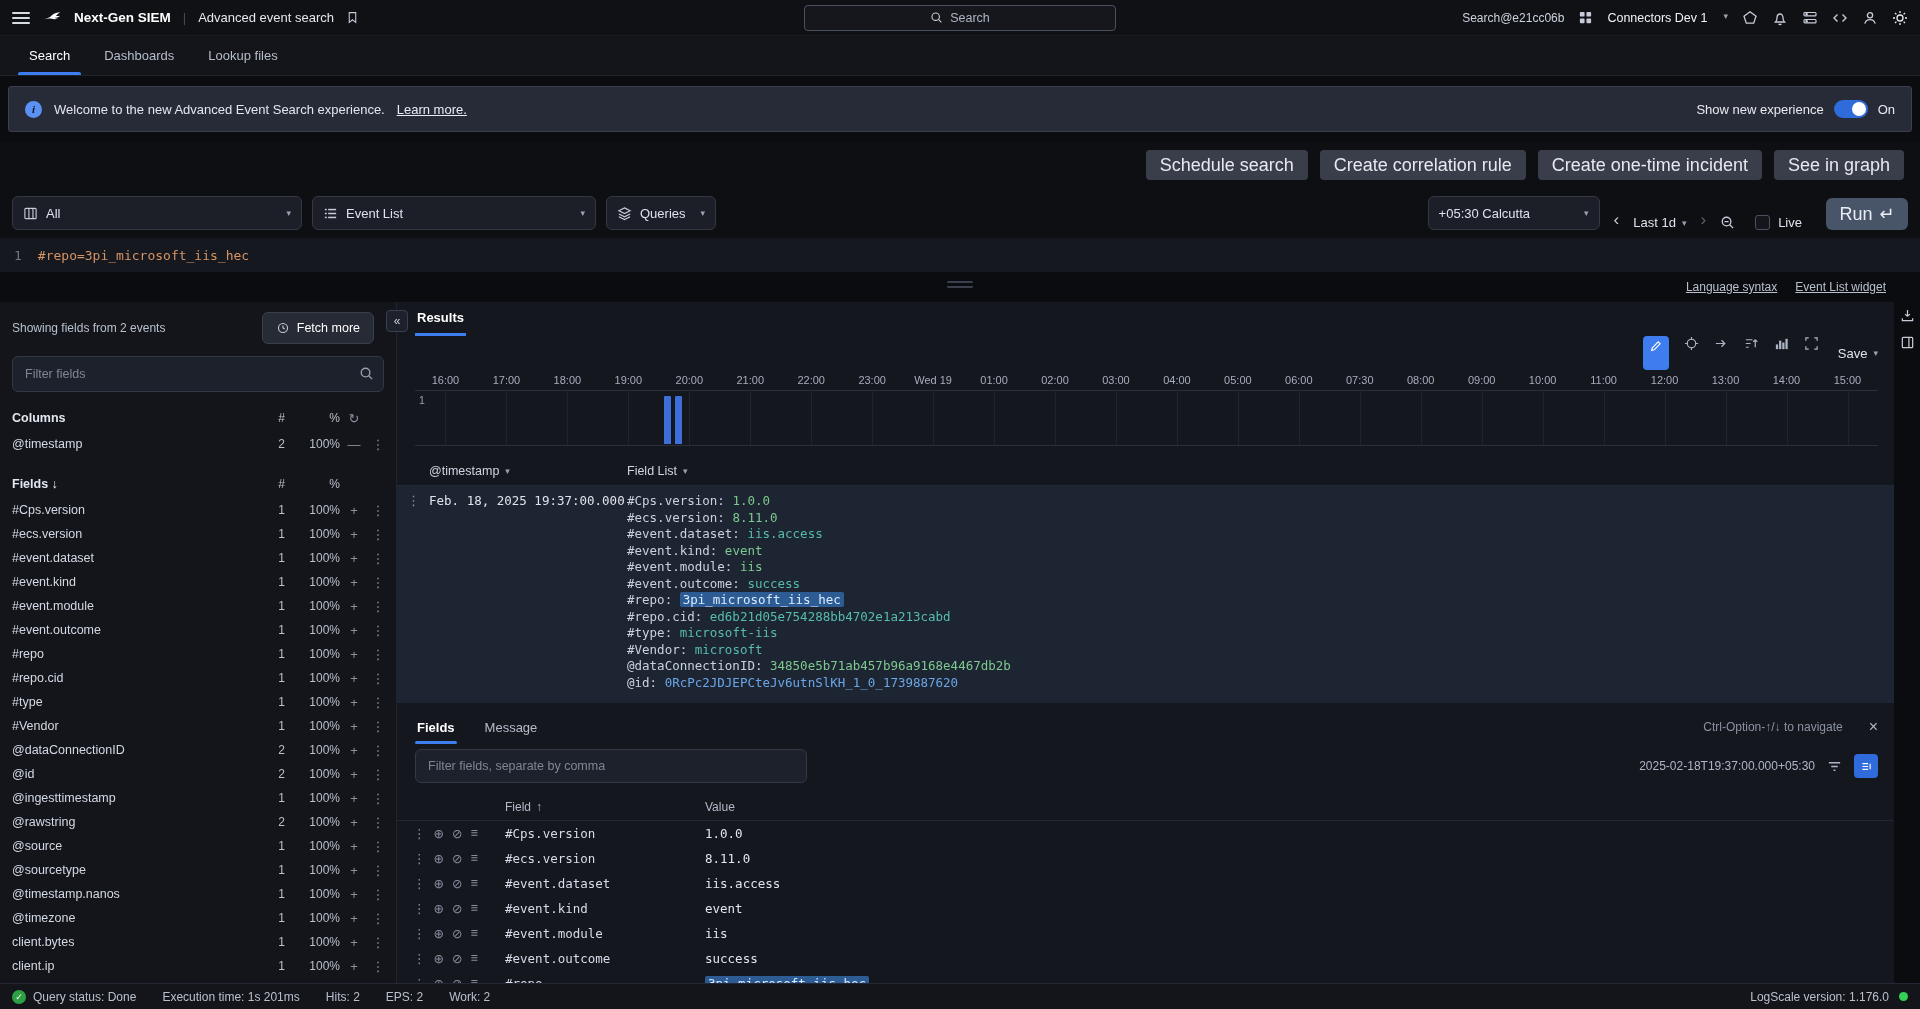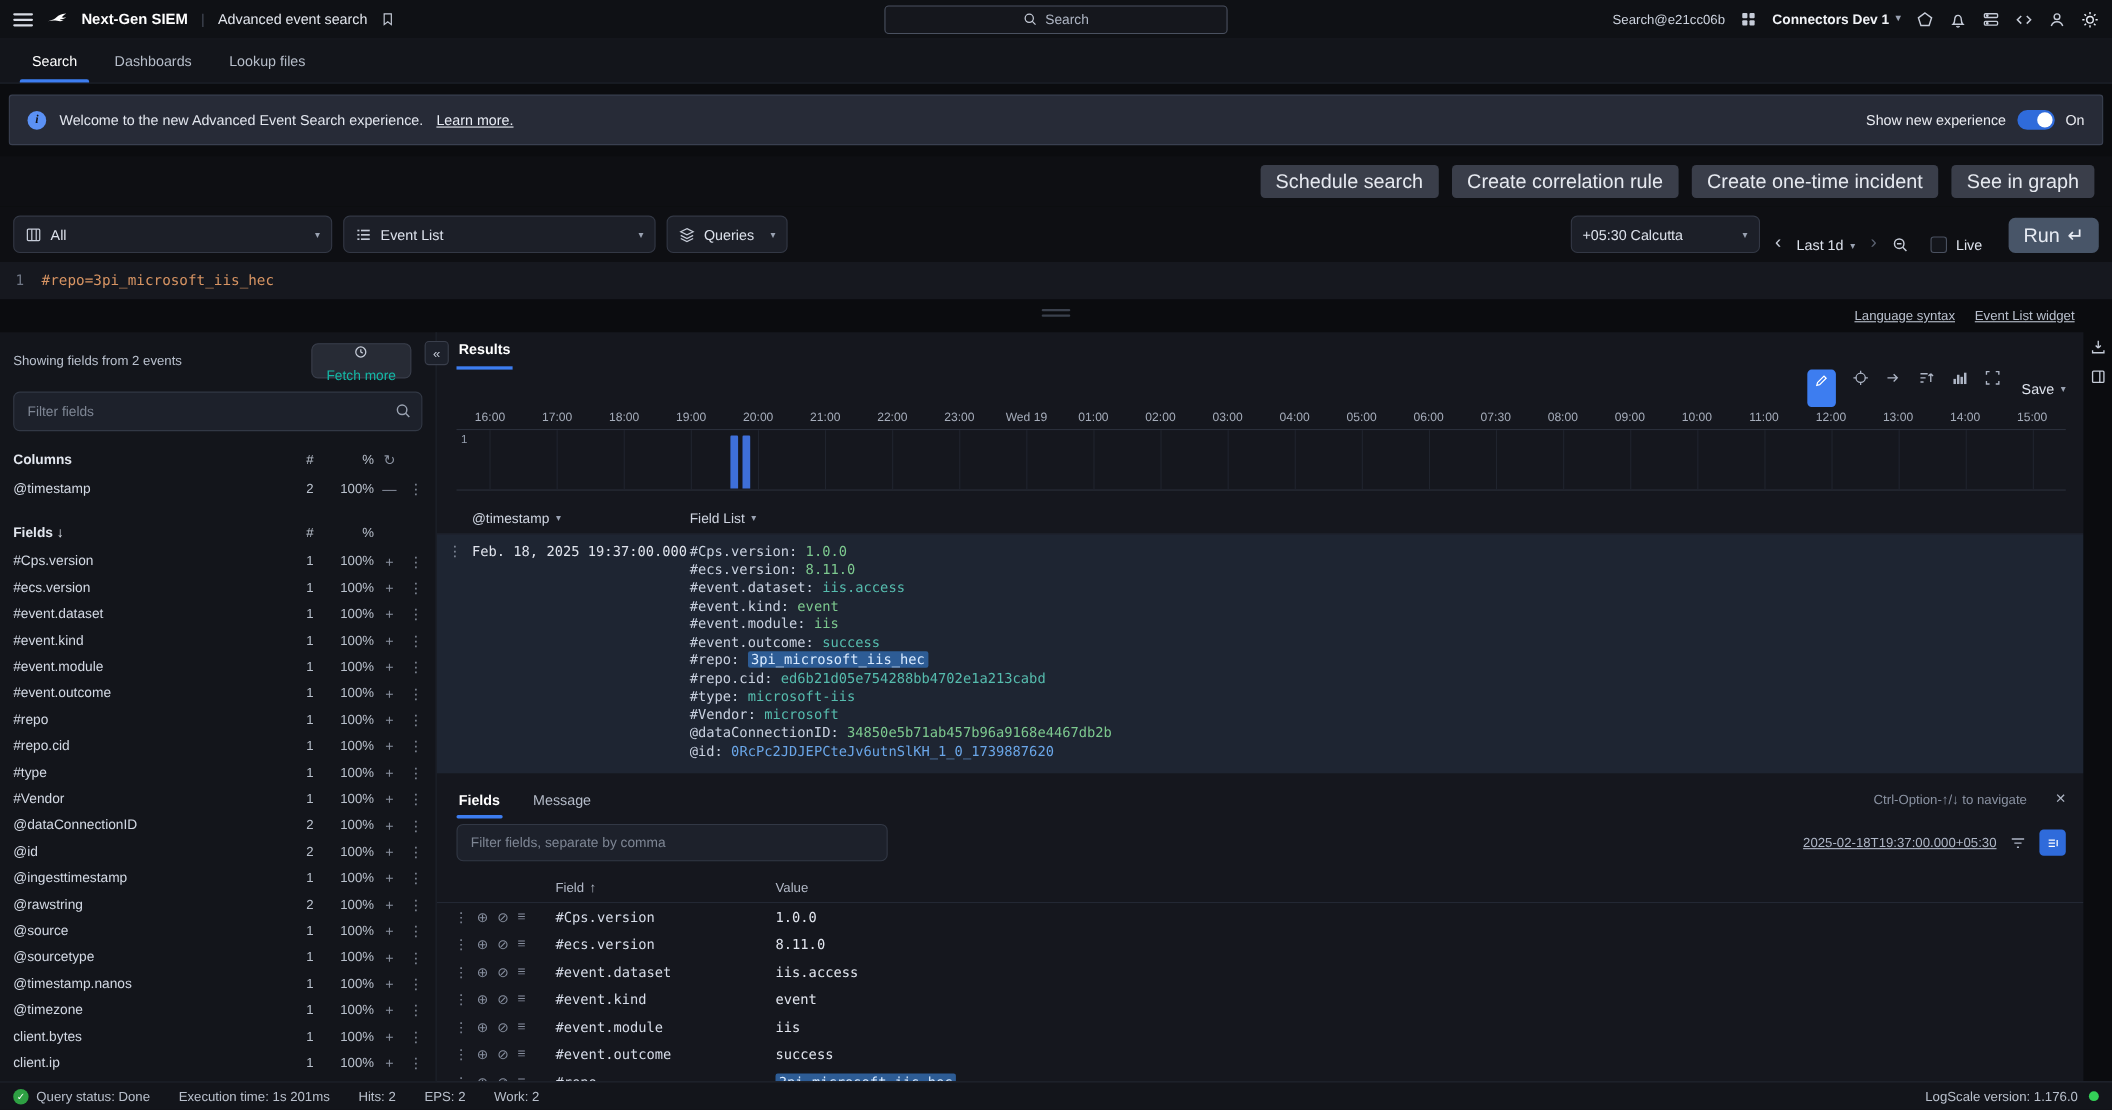--- a/index.html
+++ b/index.html
@@ -17,21 +17,21 @@
   .hamburger { width:18px; display:flex; flex-direction:column; gap:3px; cursor:pointer; }
   .hamburger span { height:2px; background:#d7dbe4; border-radius:1px; }
   .logo { color:#fff; display:flex; }
   .app-title { font-weight:bold; font-size:13.5px; color:#fff; }
   .tb-div { color:#454c59; }
   .page-title { color:#e3e7ee; }
   .icon { color:#c6ccd8; display:inline-flex; align-items:center; }
   .global-search { position:absolute; left:50%; transform:translateX(-50%); width:312px; height:26px; border:1px solid #4a5160; border-radius:4px; background:#15171d; display:flex; align-items:center; justify-content:center; gap:7px; color:#aeb5c3; font-size:12.5px; cursor:pointer; }
   .topbar .right { margin-left:auto; display:flex; align-items:center; gap:14px; }
   .account { font-size:12px; color:#cdd3de; }
-  .tenant { display:flex; align-items:flex-start; gap:6px; font-weight:bold; font-size:12.5px; color:#f0f2f6; cursor:pointer; }
+  .tenant { display:flex; align-items:flex-start; gap:16px; font-weight:normal; font-size:12.5px; color:#f0f2f6; cursor:pointer; }
   .chev { font-size:9px; color:#9aa2b2; }
 
   
   .navtabs { height:40px; background:#13151b; display:flex; align-items:stretch; padding-left:12px; border-bottom:1px solid #1f232c; flex:none; }
   .navtab { display:flex; align-items:center; padding:0 17px; color:#b6bdc9; cursor:pointer; position:relative; font-size:13px; }
   .navtab.active { color:#fff; }
   .navtab.active::after { content:""; position:absolute; left:6px; right:6px; bottom:0; height:3px; background:#3d7df0; border-radius:2px 2px 0 0; }
 
   
   .banner-wrap { padding:10px 8px; flex:none; }
@@ -71,21 +71,21 @@
   .links-row a { color:#b9c0cd; font-size:12px; text-decoration:underline; cursor:pointer; }
 
   
   .content { flex:1; min-height:0; display:flex; }
 
   
   .left-panel { width:397px; flex:none; background:#13151b; border-right:1px solid #20242e; position:relative; display:flex; flex-direction:column; overflow:visible; }
   .collapse-btn { position:absolute; top:8px; right:-12px; width:22px; height:22px; background:#1d212b; border:1px solid #3a3f4c; border-radius:4px; color:#c6ccd8; display:flex; align-items:center; justify-content:center; font-size:12px; z-index:5; cursor:pointer; }
   .lp-head { display:flex; align-items:center; justify-content:space-between; padding:10px 22px 10px 12px; }
   .lp-summary { font-size:12px; color:#b9c0cd; }
-  .fetch-btn { display:flex; align-items:center; gap:7px; padding:0 13px; height:32px; background:#272b35; border:1px solid #3a3f4c; border-radius:6px; color:#14b8a6; font-size:12.5px; font-family:inherit; cursor:pointer;flex-direction:column; }
+  .fetch-btn { display:flex; align-items:center; gap:7px; padding:0 13px; height:32px; background:#272b35; border:1px solid #3a3f4c; border-radius:6px; color:#ffffff; font-size:12.5px; font-family:inherit; cursor:pointer; }
   .filter-wrap { position:relative; margin:2px 12px 12px;border-radius:10px; }
   .filter-wrap input { width:100%; height:36px; background:#1d212b; border:1px solid #323845; border-radius:6px; color:#dfe3ec; padding:0 34px 0 12px; font-size:12.5px; font-family:inherit; }
   .filter-wrap input::placeholder { color:#7e8694; }
   .filter-wrap .mag { position:absolute; right:10px; top:10px; color:#9aa2b1; }
   .lp-grid { display:grid; grid-template-columns:1fr 40px 55px 28px 20px; align-items:center; padding:0 8px 0 12px; }
   .lp-sec-head { height:28px; color:#aab2c0; font-size:12px; }
   .lp-sec-head .t { color:#e2e6ee; font-weight:bold; font-size:12.5px; }
   .num { text-align:right; color:#b9c0cc; font-size:12px; }
   .f-row { height:24px; cursor:pointer; }
   .f-name { color:#d3d9e4; font-size:12.5px; overflow:hidden; white-space:nowrap; }
@@ -128,21 +128,21 @@
   .insp-tab { color:#b6bdca; cursor:pointer; position:relative; padding:9px 2px; }
   .insp-tab.active { color:#fff; font-weight:bold; }
   .insp-tab.active::after { content:""; position:absolute; left:0; right:0; bottom:0; height:3px; background:#3d7df0; border-radius:2px; }
   .insp-hint { margin-left:auto; color:#8a92a2; font-size:12px; }
   .insp-close { color:#aeb5c4; font-size:16px; cursor:pointer; }
   .insp-filter-row { display:flex; align-items:center; padding:4px 16px 10px 18px; flex:none; }
   .insp-filter { position:relative; width:392px; }
   .insp-filter input { width:100%; height:34px; background:#1d212b; border:1px solid #323845; border-radius:6px; color:#dfe3ec; padding:0 12px; font-size:12.5px; font-family:inherit; }
   .insp-filter input::placeholder { color:#7e8694; }
   .insp-right { margin-left:auto; display:flex; align-items:center; gap:12px; }
-  .insp-ts { color:#aeb6c6; font-size:12px;text-decoration:underline; }
+  .insp-ts { color:#aeb6c6; font-size:12px; }
   .blue-sq { width:24px; height:24px; background:#2f6bdb; border-radius:4px; display:flex; align-items:center; justify-content:center; color:#fff; cursor:pointer; }
   .ir-grid { display:grid; grid-template-columns:92px 200px 1fr; align-items:center; padding-left:16px; }
   .insp-head { height:28px; color:#b3bac8; font-size:12px; border-bottom:1px solid #232834; flex:none; }
   .insp-head .hcell { display:flex; align-items:center; gap:5px; cursor:pointer; }
   .insp-row { height:25px; }
   .ir-icons { display:flex; gap:8px; color:#868e9e; font-size:12.5px; }
   .ir-icons span { cursor:pointer; }
   .ir-field { color:#d6dce8; font-size:12.5px; }
   .ir-value { color:#e1e5ee; font-size:12.5px; }
   .ir-value .hl { font-size:12.5px; }

